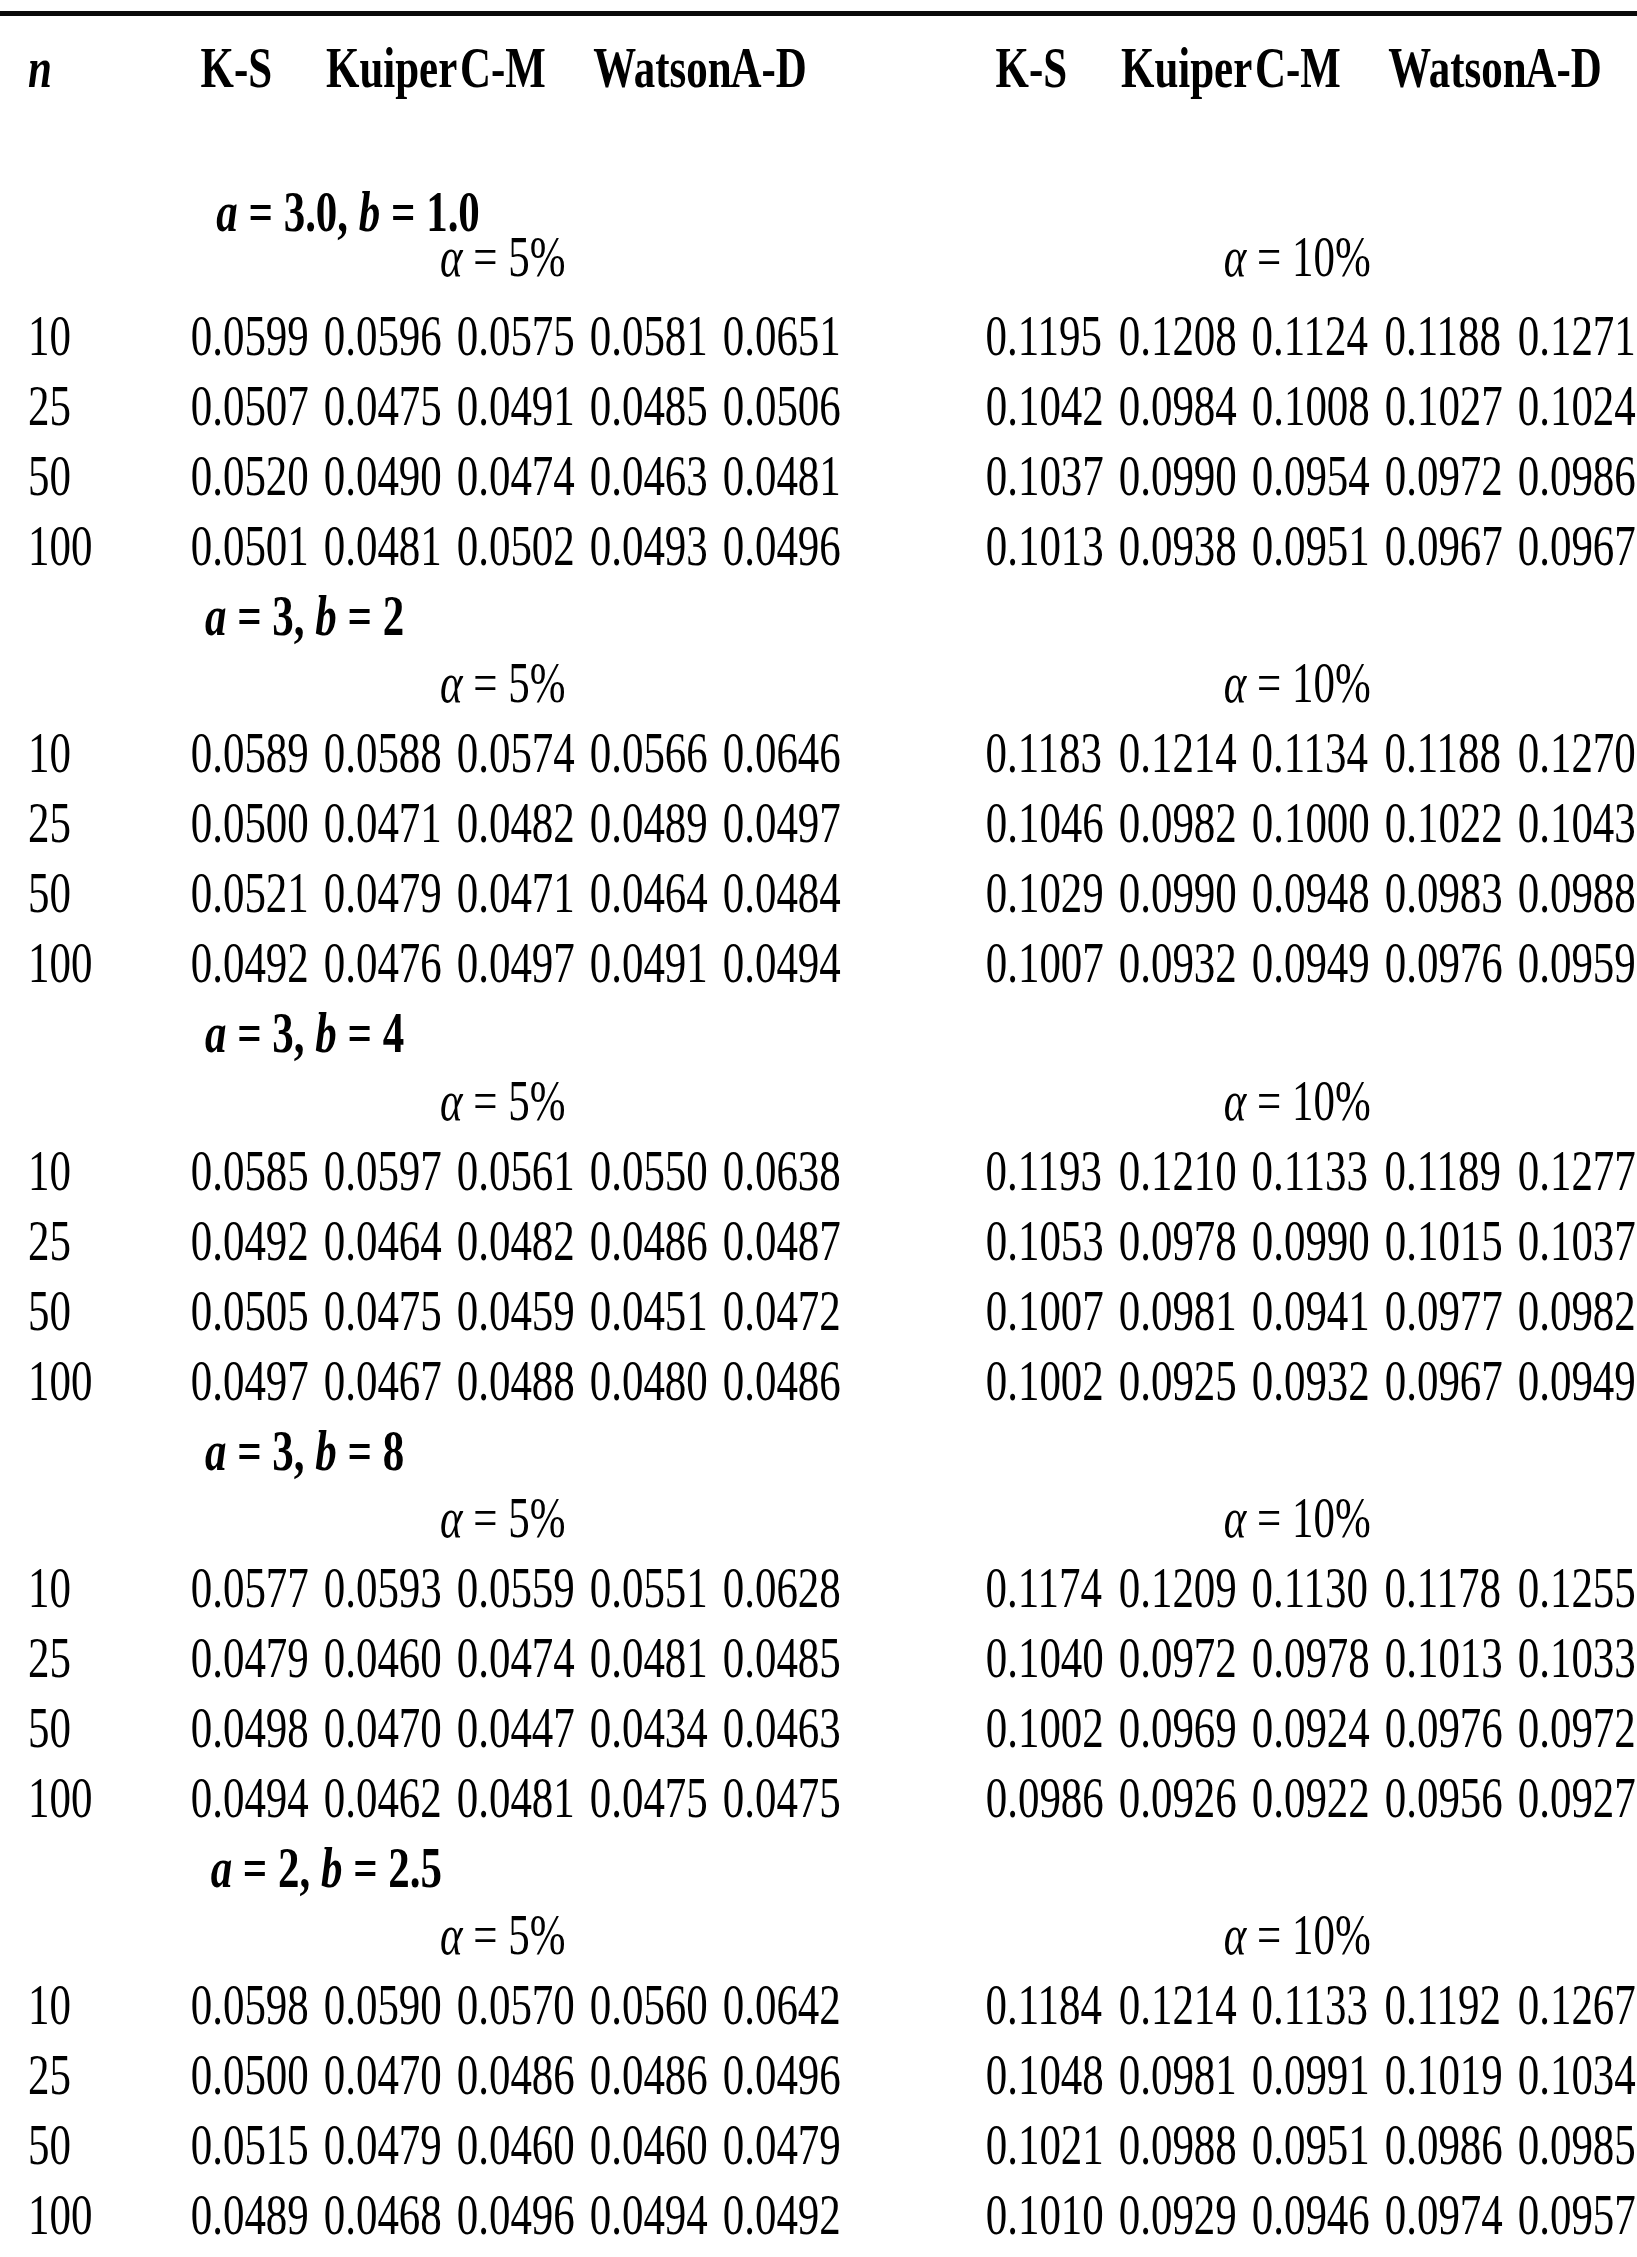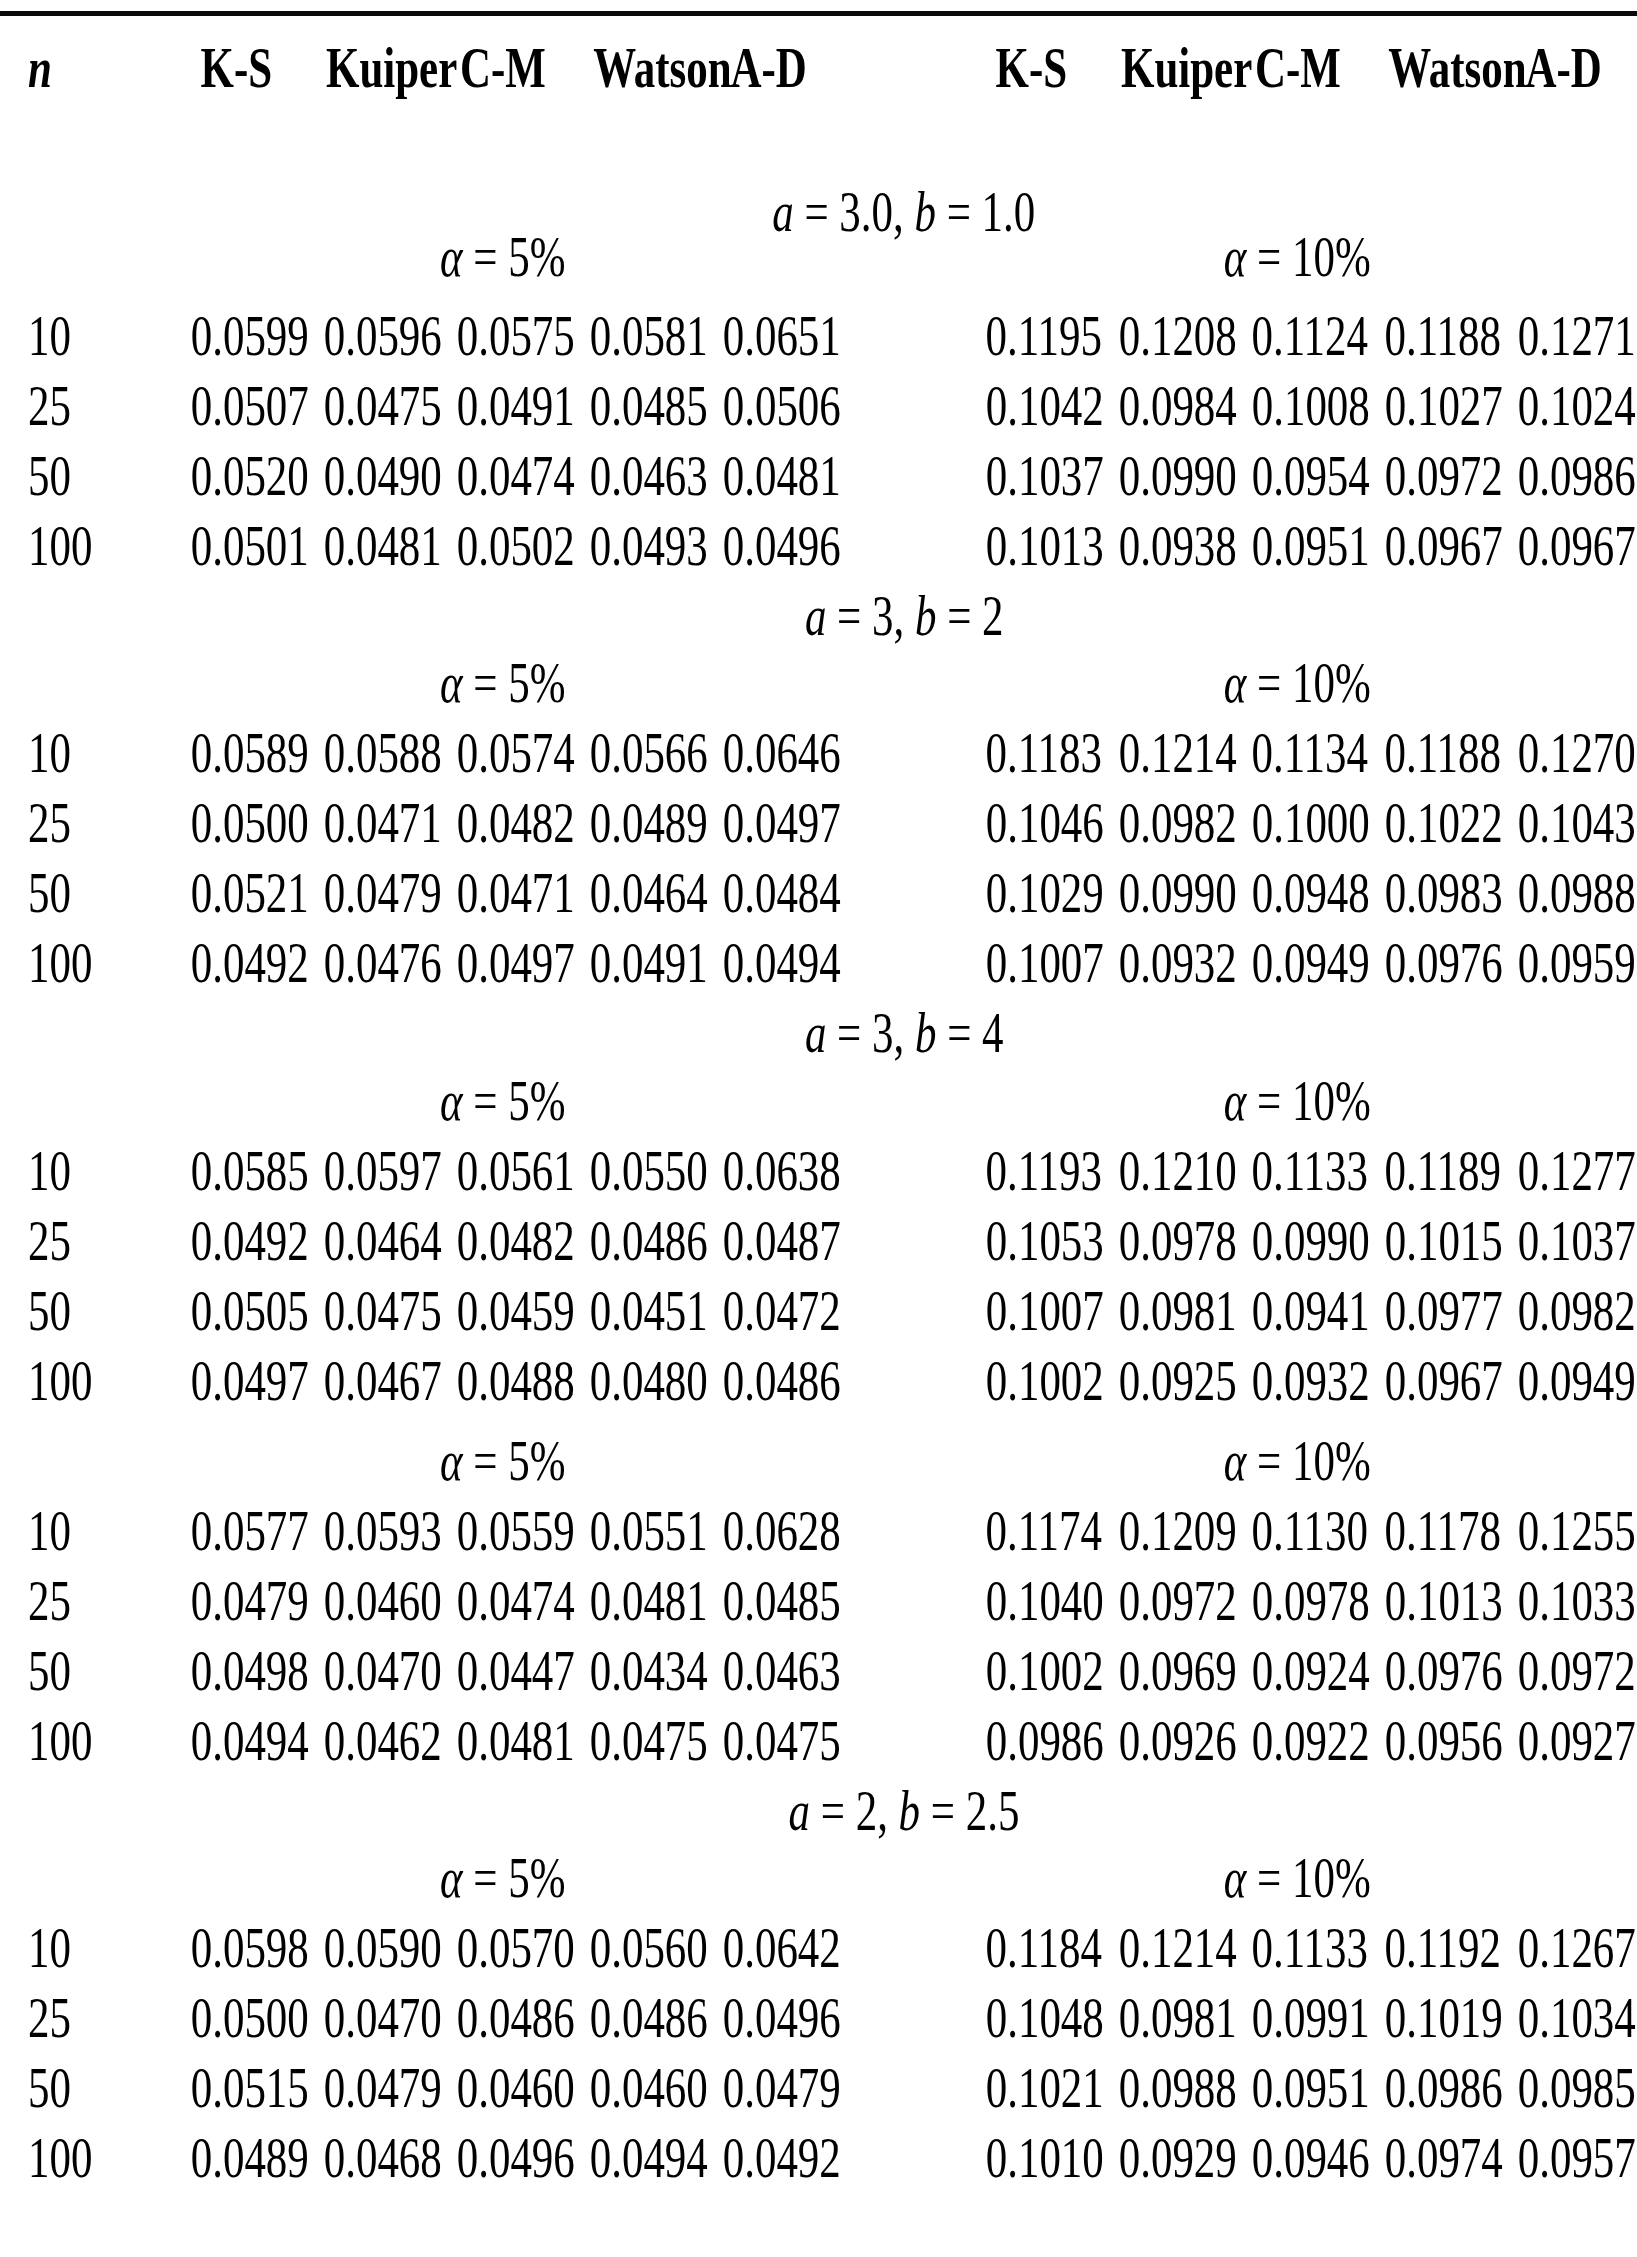--- a/index.html
+++ b/index.html
@@ -48,24 +48,23 @@
   .header-row {
     margin-top: 19.6px;
     line-height: 65px;
     font-size: 58px;
     font-weight: bold;
   }
 
   .section-title {
     margin-top: 12px;
     margin-left: 170px; 
-    text-align: center;
     line-height: 45px;
     font-size: 58px;
-    font-weight: normal;
+    font-weight: bold;
   }
   .section-title i { font-style: italic; }
 
   .alpha-row {
     margin-top: 22.4px;
     line-height: 45px;
     font-size: 58px;
     font-weight: normal;
   }
   .alpha-row .sym { font-style: italic; }
@@ -332,20 +331,23 @@
     <div class="cell"><span class="cv">0.1002</span></div>
     <div class="cell"><span class="cv">0.0925</span></div>
     <div class="cell"><span class="cv">0.0932</span></div>
     <div class="cell"><span class="cv">0.0967</span></div>
     <div class="cell"><span class="cv">0.0949</span></div>
   </div>
 </div>
   </section>
 
   <section class="section">
+    <div class="section-title">
+      <span class="cv"><i>a</i><span> = 3, </span><i>b</i><span> = 8</span></span>
+    </div>
     <div class="row alpha-row">
       <div class="cell n-col"></div>
       <div class="cell block5">
         <span class="cv"><span class="sym">α</span><span> = 5%</span></span>
       </div>
       <div class="cell spacer"></div>
       <div class="cell block5">
         <span class="cv"><span class="sym">α</span><span> = 10%</span></span>
       </div>
     </div>

